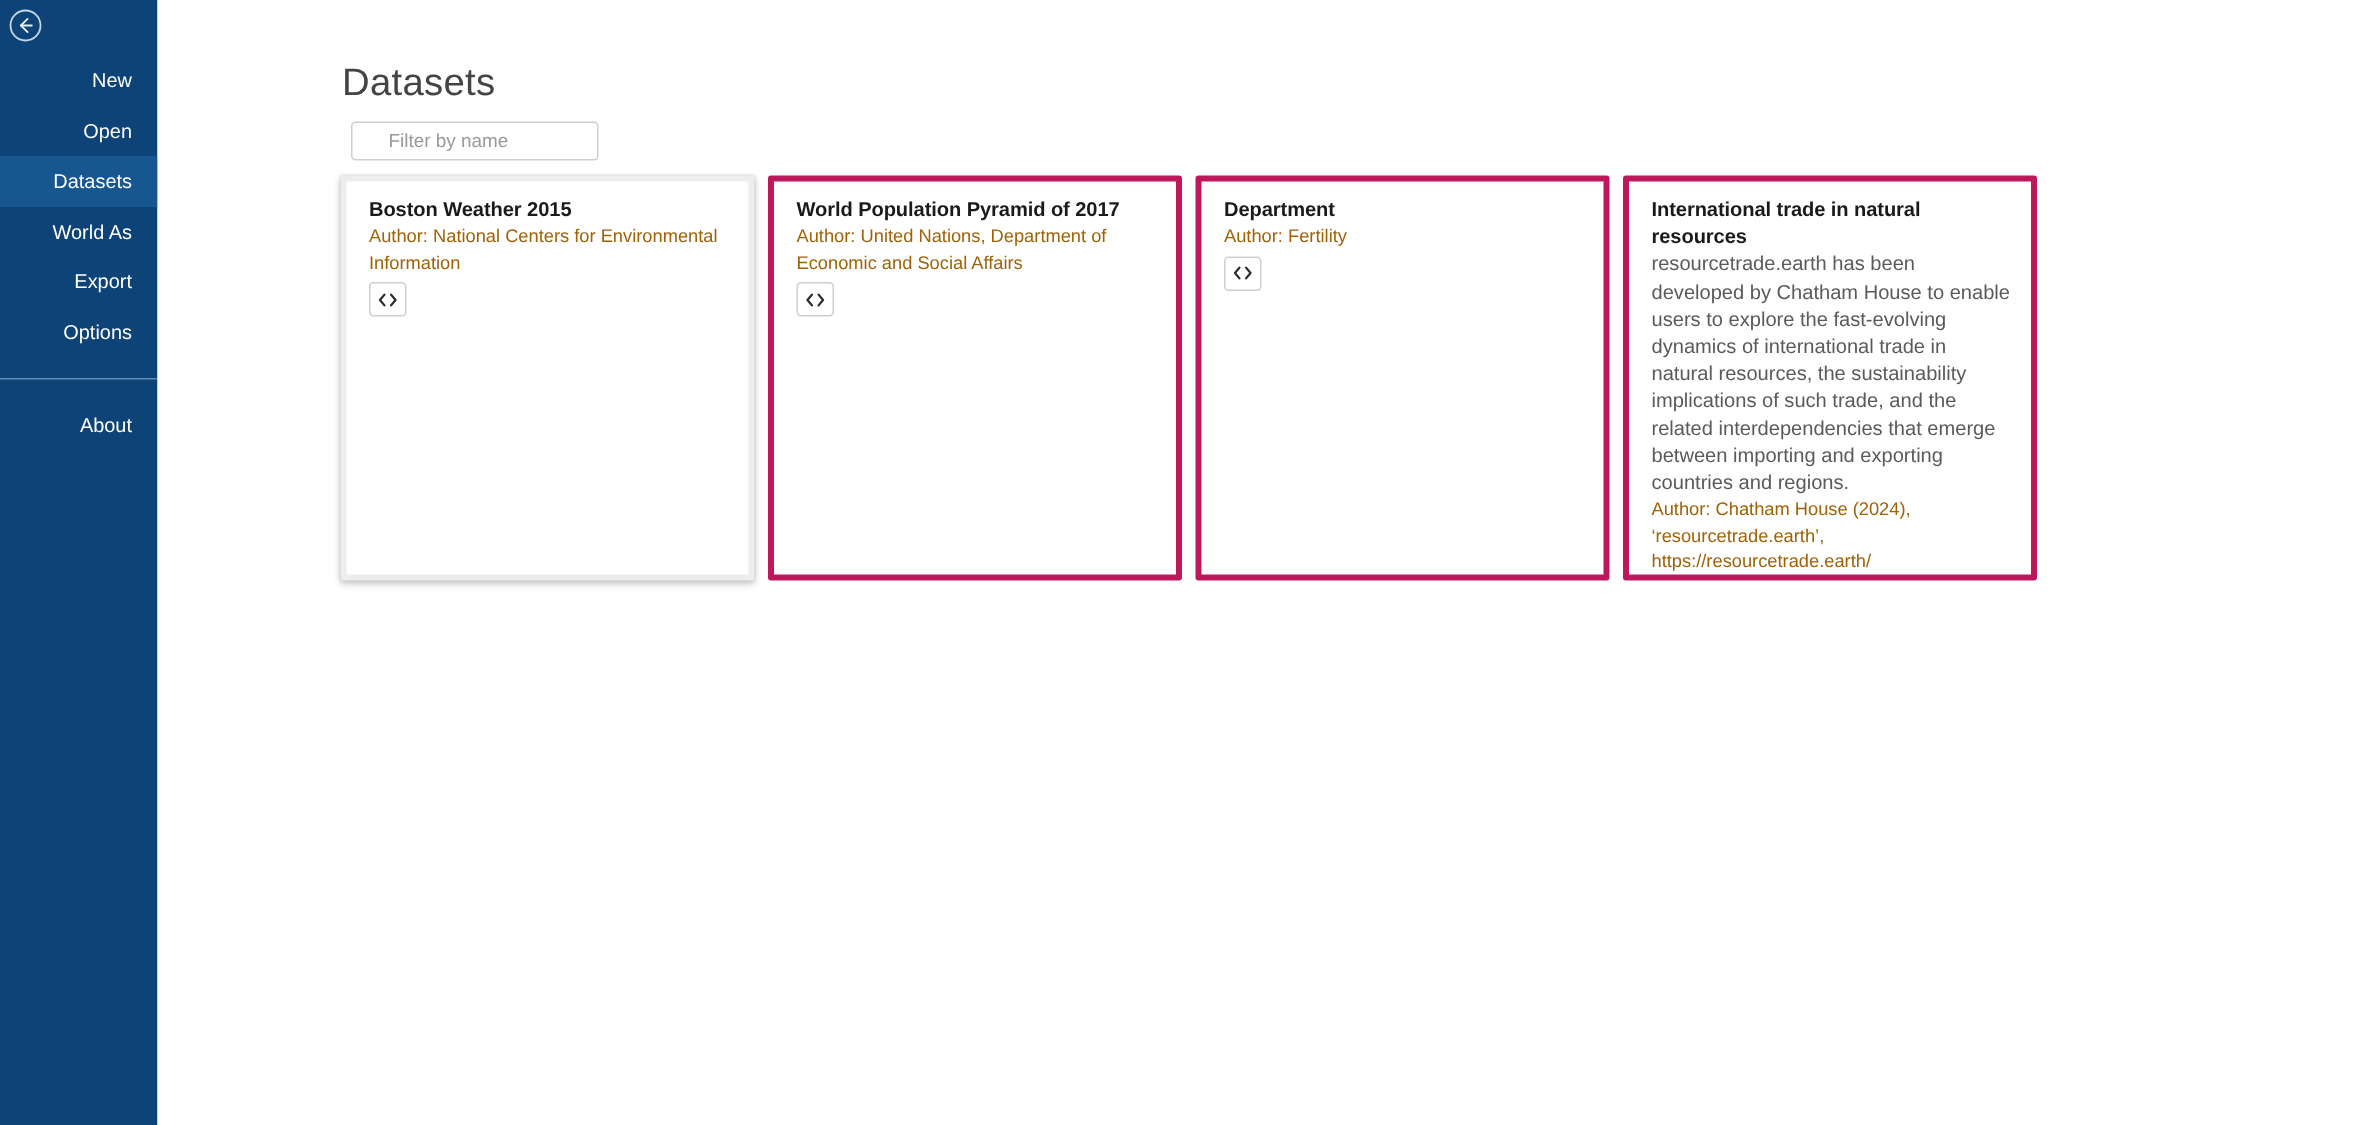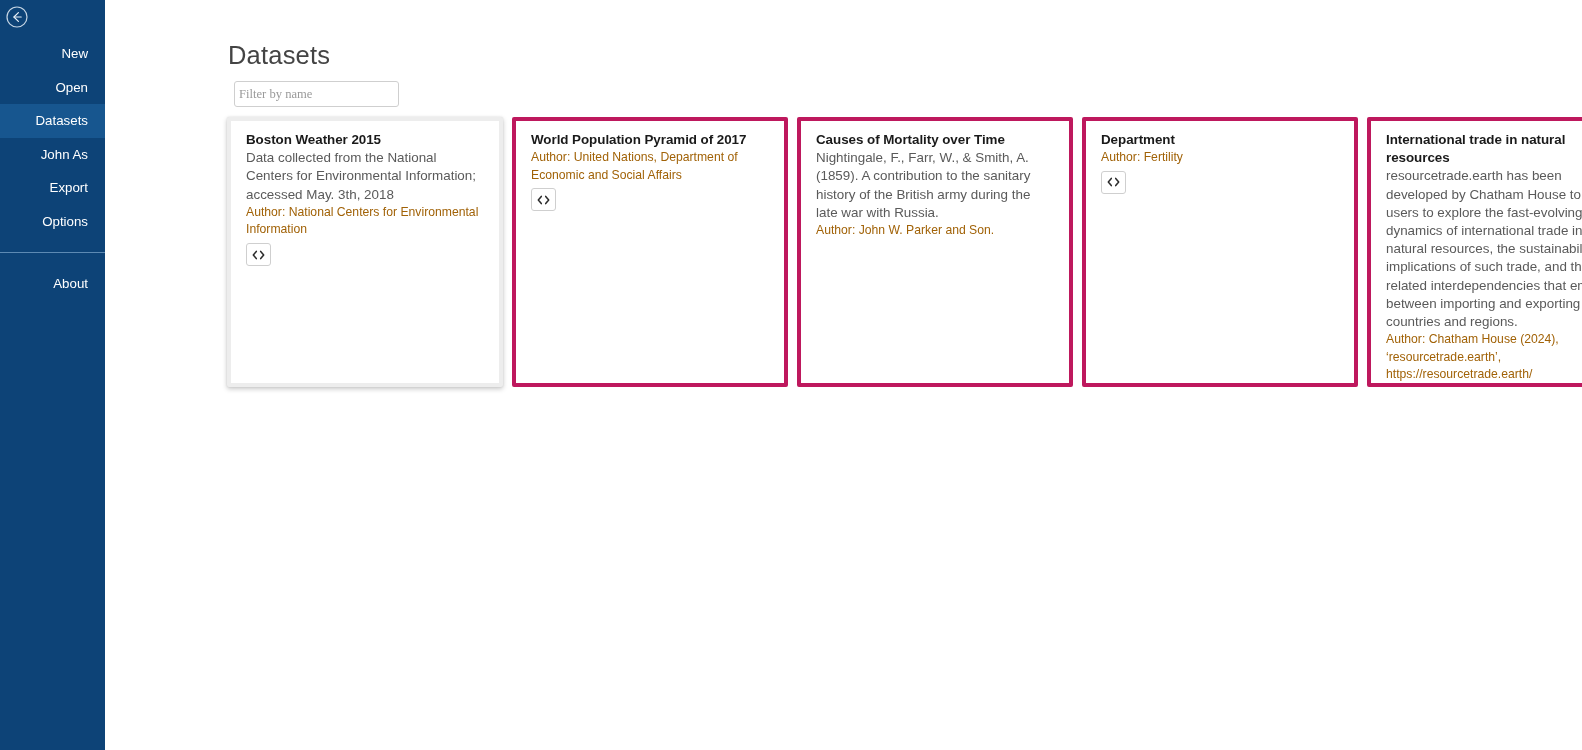--- a/index.html
+++ b/index.html
@@ -102,23 +102,23 @@
 
   .filter-input {
     position: absolute;
     left: 129px;
     top: 81px;
     width: 165px;
     height: 26px;
     border: 1px solid #cfcfcf;
     border-radius: 3px;
     background: #ffffff;
-    padding: 0 4px;
+    padding: 0 24px;
     font-size: 12.6px;
-    font-family: Liberation Serif, serif;
+    font-family: Liberation Sans, sans-serif;
     color: #333333;
     outline: none;
   }
   .filter-input::placeholder { color: #9a9a9a; }
 
   
   .deck {
     position: absolute;
     left: 122px;
     top: 117px;
@@ -206,21 +206,21 @@
       <div class="nav-item">
         <span>New</span>
       </div>
       <div class="nav-item">
         <span>Open</span>
       </div>
       <div class="nav-item selected">
         <span>Datasets</span>
       </div>
       <div class="nav-item">
-        <span>John As</span>
+        <span>World As</span>
       </div>
       <div class="nav-item">
         <span>Export</span>
       </div>
       <div class="nav-item">
         <span>Options</span>
       </div>
 
       <div class="nav-sep"></div>
 
@@ -233,21 +233,20 @@
   <div class="main">
 
     <div class="page-title">Datasets</div>
 
     <input class="filter-input" type="text" placeholder="Filter by name" style="">
 
     <div class="deck">
 
       <div class="card elevated">
         <div class="card-title">Boston Weather 2015</div>
-        <div class="card-desc">Data collected from the National Centers for Environmental Information; accessed May. 3th, 2018</div>
         <div class="card-author">Author: National Centers for Environmental Information</div>
         <button class="code-btn" aria-label="Code">
           <span>
             <svg width="13" height="10" viewBox="0 0 13 10" fill="none">
               <path d="M4.3 1.4 L1.3 5 L4.3 8.6" stroke="#2b2b2b" stroke-width="1.5" fill="none" stroke-linecap="round" stroke-linejoin="round"></path>
               <path d="M8.7 1.4 L11.7 5 L8.7 8.6" stroke="#2b2b2b" stroke-width="1.5" fill="none" stroke-linecap="round" stroke-linejoin="round"></path>
             </svg>
           </span>
         </button>
       </div>
@@ -258,25 +257,20 @@
         <button class="code-btn" aria-label="Code">
           <span>
             <svg width="13" height="10" viewBox="0 0 13 10" fill="none">
               <path d="M4.3 1.4 L1.3 5 L4.3 8.6" stroke="#2b2b2b" stroke-width="1.5" fill="none" stroke-linecap="round" stroke-linejoin="round"></path>
               <path d="M8.7 1.4 L11.7 5 L8.7 8.6" stroke="#2b2b2b" stroke-width="1.5" fill="none" stroke-linecap="round" stroke-linejoin="round"></path>
             </svg>
           </span>
         </button>
       </div>
 
-      <div class="card">
-        <div class="card-title">Causes of Mortality over Time</div>
-        <div class="card-desc">Nightingale, F., Farr, W., &amp; Smith, A. (1859). A contribution to the sanitary history of the British army during the late war with Russia.</div>
-        <div class="card-author">Author: John W. Parker and Son.</div>
-      </div>
 
       <div class="card">
         <div class="card-title">Department</div>
         <div class="card-author">Author: Fertility</div>
         <button class="code-btn" aria-label="Code">
           <span>
             <svg width="13" height="10" viewBox="0 0 13 10" fill="none">
               <path d="M4.3 1.4 L1.3 5 L4.3 8.6" stroke="#2b2b2b" stroke-width="1.5" fill="none" stroke-linecap="round" stroke-linejoin="round"></path>
               <path d="M8.7 1.4 L11.7 5 L8.7 8.6" stroke="#2b2b2b" stroke-width="1.5" fill="none" stroke-linecap="round" stroke-linejoin="round"></path>
             </svg>

